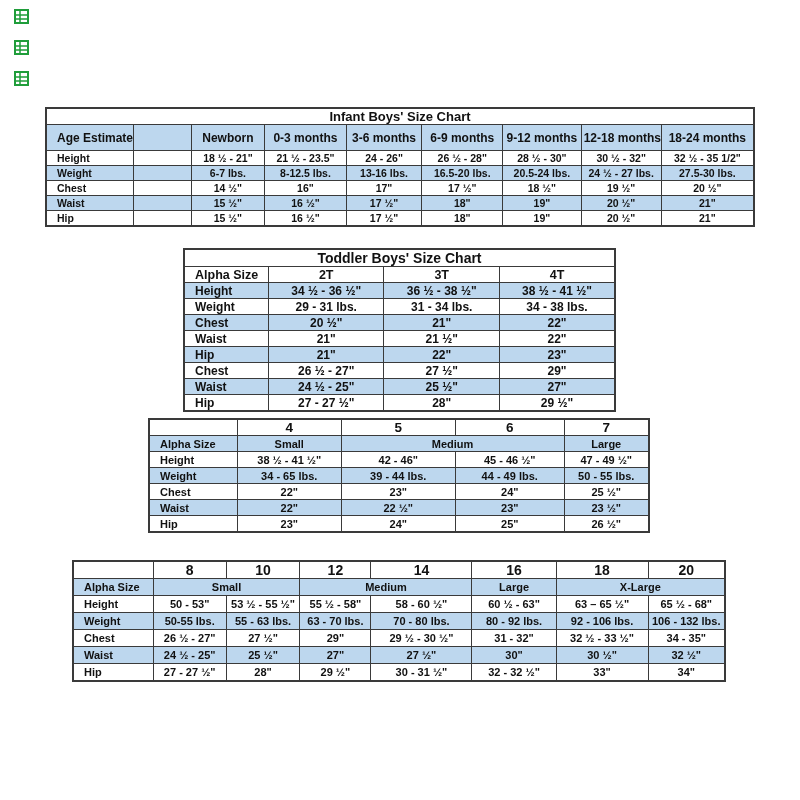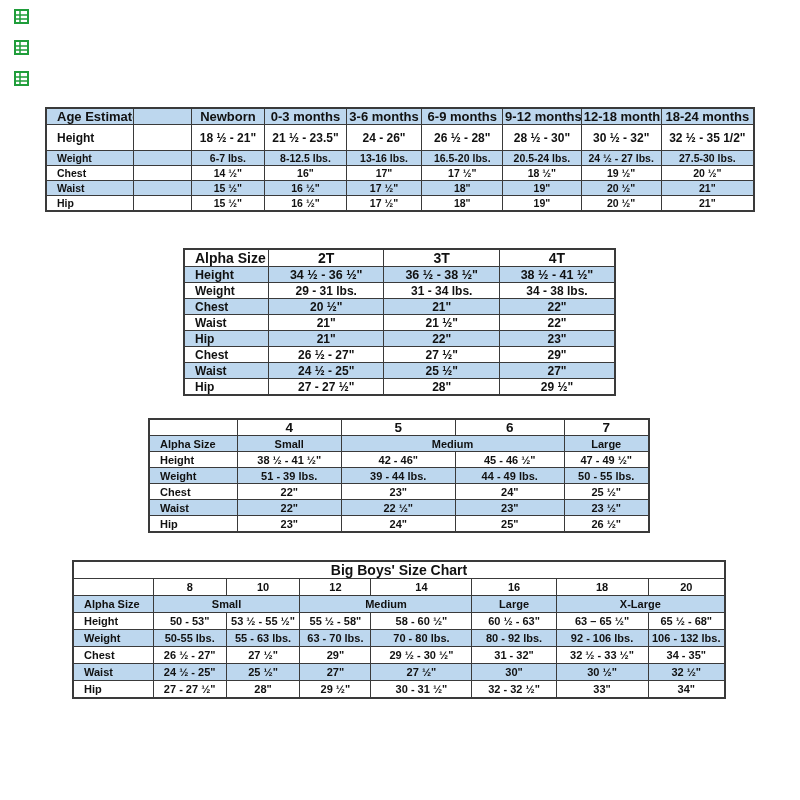--- a/index.html
+++ b/index.html
@@ -62,20 +62,23 @@
           <col style="width: 8.2%;">
           <col style="width: 10.4%;">
           <col style="width: 11.5%;">
           <col style="width: 10.7%;">
           <col style="width: 11.4%;">
           <col style="width: 11.1%;">
           <col style="width: 11.3%;">
           <col style="width: 13.1%;">
         </colgroup>
         <tbody>
+          <tr>
+            <td colspan="9" class="title-cell">Infant Boys' Size Chart</td>
+          </tr>
           <tr class="shaded">
             <td class="label-cell">Age Estimate</td>
             <td></td>
             <td>Newborn</td>
             <td>0-3 months</td>
             <td>3-6 months</td>
             <td>6-9 months</td>
             <td>9-12 months</td>
             <td>12-18 months</td>
             <td>18-24 months</td>
@@ -140,20 +143,23 @@
     </div>
   <div id="t-toddler" class="table-wrap">
       <table class="size-table">
         <colgroup>
           <col style="width: 19.6%;">
           <col style="width: 26.8%;">
           <col style="width: 26.8%;">
           <col style="width: 26.8%;">
         </colgroup>
         <tbody>
+          <tr>
+            <td colspan="4" class="title-cell">Toddler Boys' Size Chart</td>
+          </tr>
           <tr>
             <td class="label-cell">Alpha Size</td>
             <td>2T</td>
             <td>3T</td>
             <td>4T</td>
           </tr>
           <tr class="shaded">
             <td class="label-cell">Height</td>
             <td>34 ½ - 36 ½"</td>
             <td>36 ½ - 38 ½"</td>
@@ -229,21 +235,21 @@
           </tr>
           <tr>
             <td class="label-cell">Height</td>
             <td>38 ½ - 41 ½"</td>
             <td>42 - 46"</td>
             <td>45 - 46 ½"</td>
             <td>47 - 49 ½"</td>
           </tr>
           <tr class="shaded">
             <td class="label-cell">Weight</td>
-            <td>51 - 39 lbs.</td>
+            <td>34 - 65 lbs.</td>
             <td>39 - 44 lbs.</td>
             <td>44 - 49 lbs.</td>
             <td>50 - 55 lbs.</td>
           </tr>
           <tr>
             <td class="label-cell">Chest</td>
             <td>22"</td>
             <td>23"</td>
             <td>24"</td>
             <td>25 ½"</td>
@@ -272,23 +278,20 @@
           <col style="width: 11.2%;">
           <col style="width: 11.3%;">
           <col style="width: 10.9%;">
           <col style="width: 15.5%;">
           <col style="width: 12.9%;">
           <col style="width: 14.1%;">
           <col style="width: 11.8%;">
         </colgroup>
         <tbody>
           <tr>
-            <td colspan="8" class="title-cell">Big Boys' Size Chart</td>
-          </tr>
-          <tr>
             <td class="label-cell"></td>
             <td>8</td>
             <td>10</td>
             <td>12</td>
             <td>14</td>
             <td>16</td>
             <td>18</td>
             <td>20</td>
           </tr>
           <tr class="shaded">

